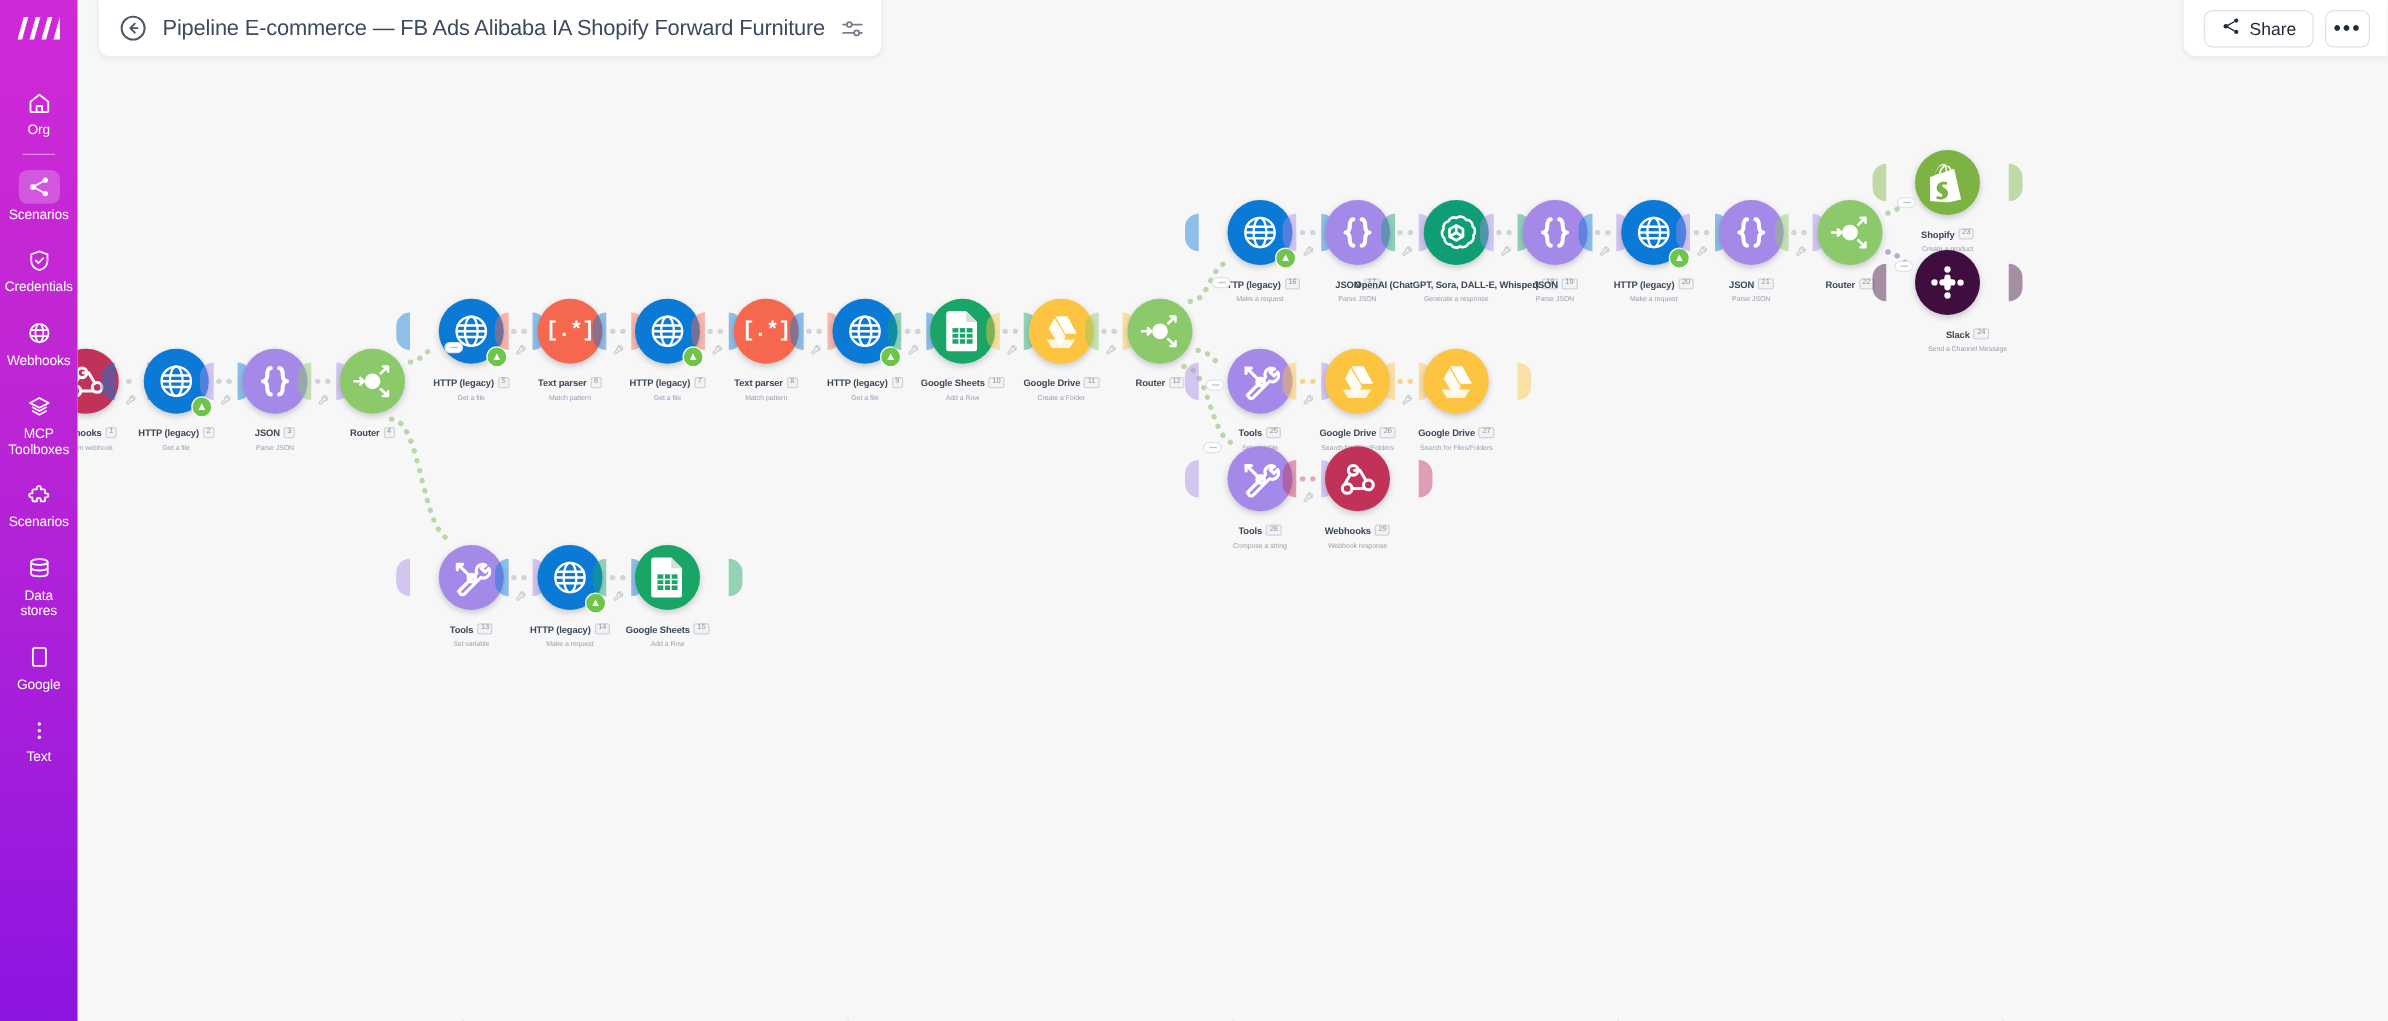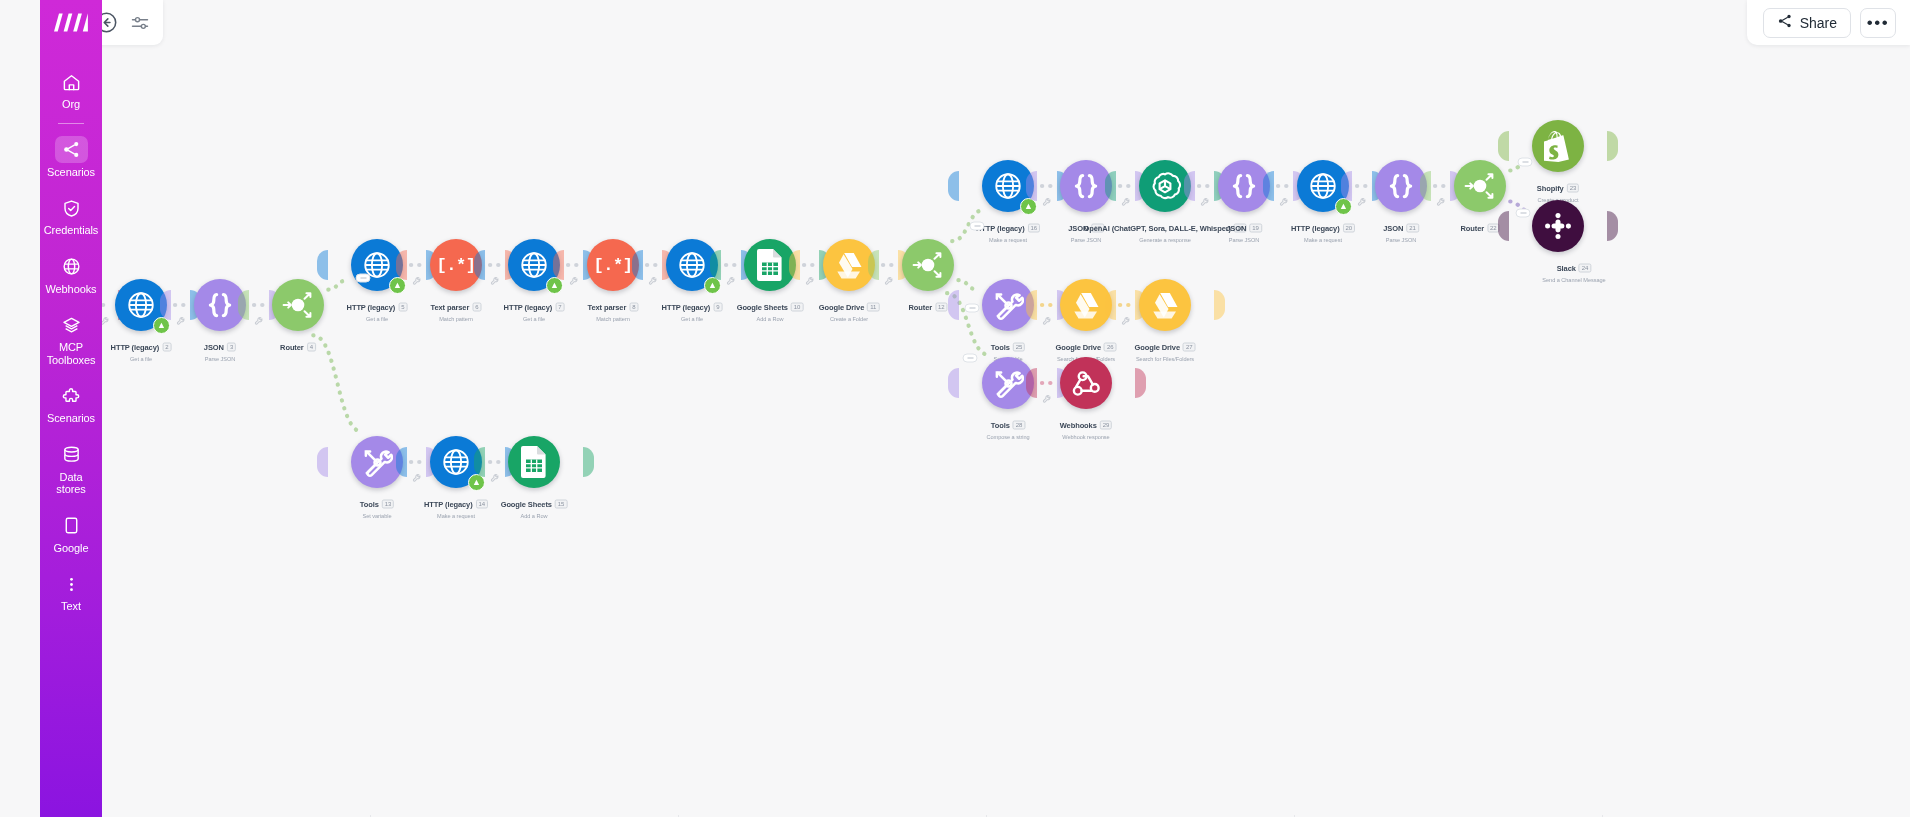--- a/index.html
+++ b/index.html
@@ -11,21 +11,20 @@
   }
 
   
   #sidebar {
     position: absolute; left: 0; top: 0;
     width: 62px; height: 817px;
     background: linear-gradient(180deg, #cf29d8 0%, #c026d3 35%, #a21ddc 75%, #8b14e0 100%);
     display: flex; flex-direction: column; align-items: center;
     padding-top: 4px;
     z-index: 30;
-    margin-left: 40px;
   }
   #logo { width: 62px; height: 36px; display: flex; align-items: center; justify-content: center; margin-bottom: 14px; }
   .nav-item {
     width: 62px; display: flex; flex-direction: column; align-items: center;
     color: #fff; cursor: pointer; padding: 6px 0 2px; text-decoration: none;
   }
   .nav-ico {
     width: 34px; height: 26px; display: flex; align-items: center; justify-content: center;
     border-radius: 7px;
   }
@@ -263,20 +262,21 @@
   </div>
 </div>
 
 <div id="titlebar">
   <span id="back-btn">
     <svg width="23" height="23" viewBox="0 0 24 24" fill="none" stroke="#4b5563" stroke-width="1.6" stroke-linecap="round" stroke-linejoin="round">
       <circle cx="12" cy="12" r="9.6"></circle>
       <path d="M13.4 8.2 L9.6 12 L13.4 15.8 M9.8 12 H15.6"></path>
     </svg>
   </span>
+  <span id="scn-title">Pipeline E-commerce — FB Ads Alibaba IA Shopify Forward Furniture</span>
   <span id="toggle-btn">
     <svg width="20" height="20" viewBox="0 0 24 24" fill="none" stroke="#4b5563" stroke-width="1.7" stroke-linecap="round">
       <path d="M3 8 H21 M3 16 H21"></path>
       <circle cx="9" cy="8" r="2.4" fill="#fff"></circle>
       <circle cx="16" cy="16" r="2.4" fill="#fff"></circle>
     </svg>
   </span>
 </div>
 
 <div id="topright">

